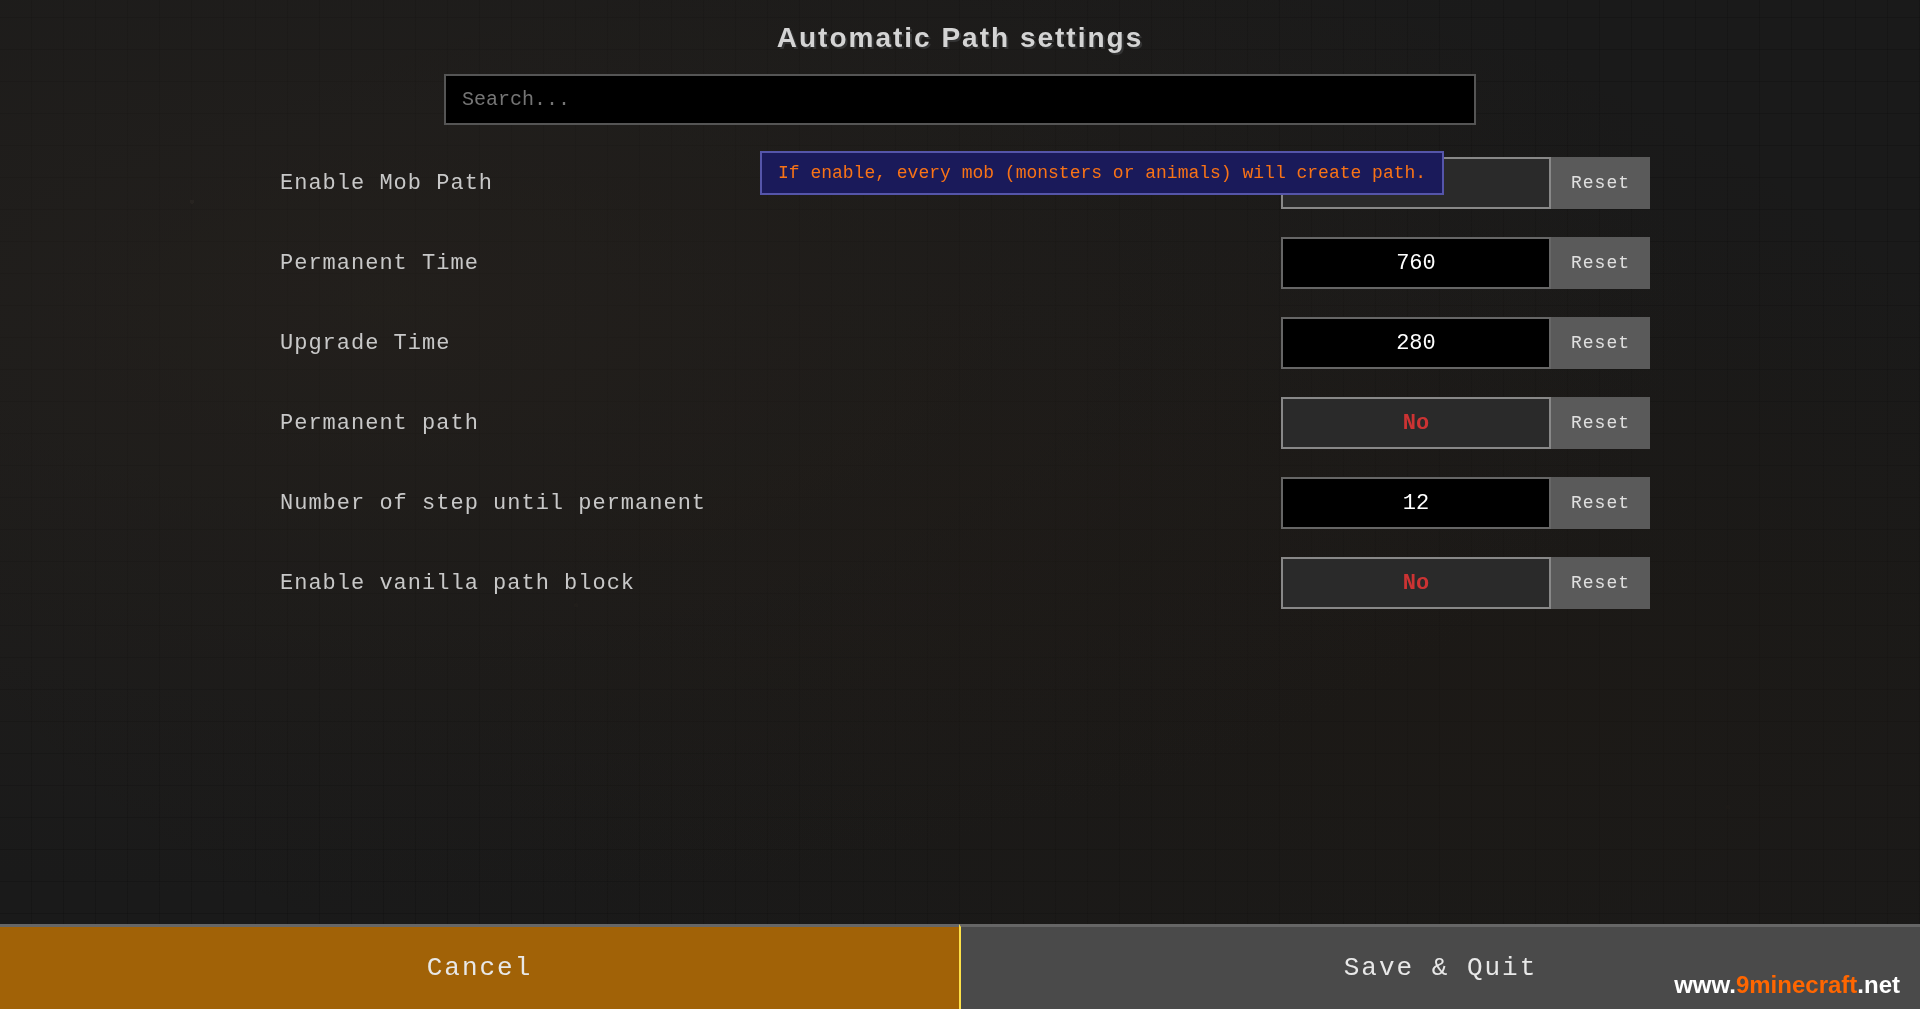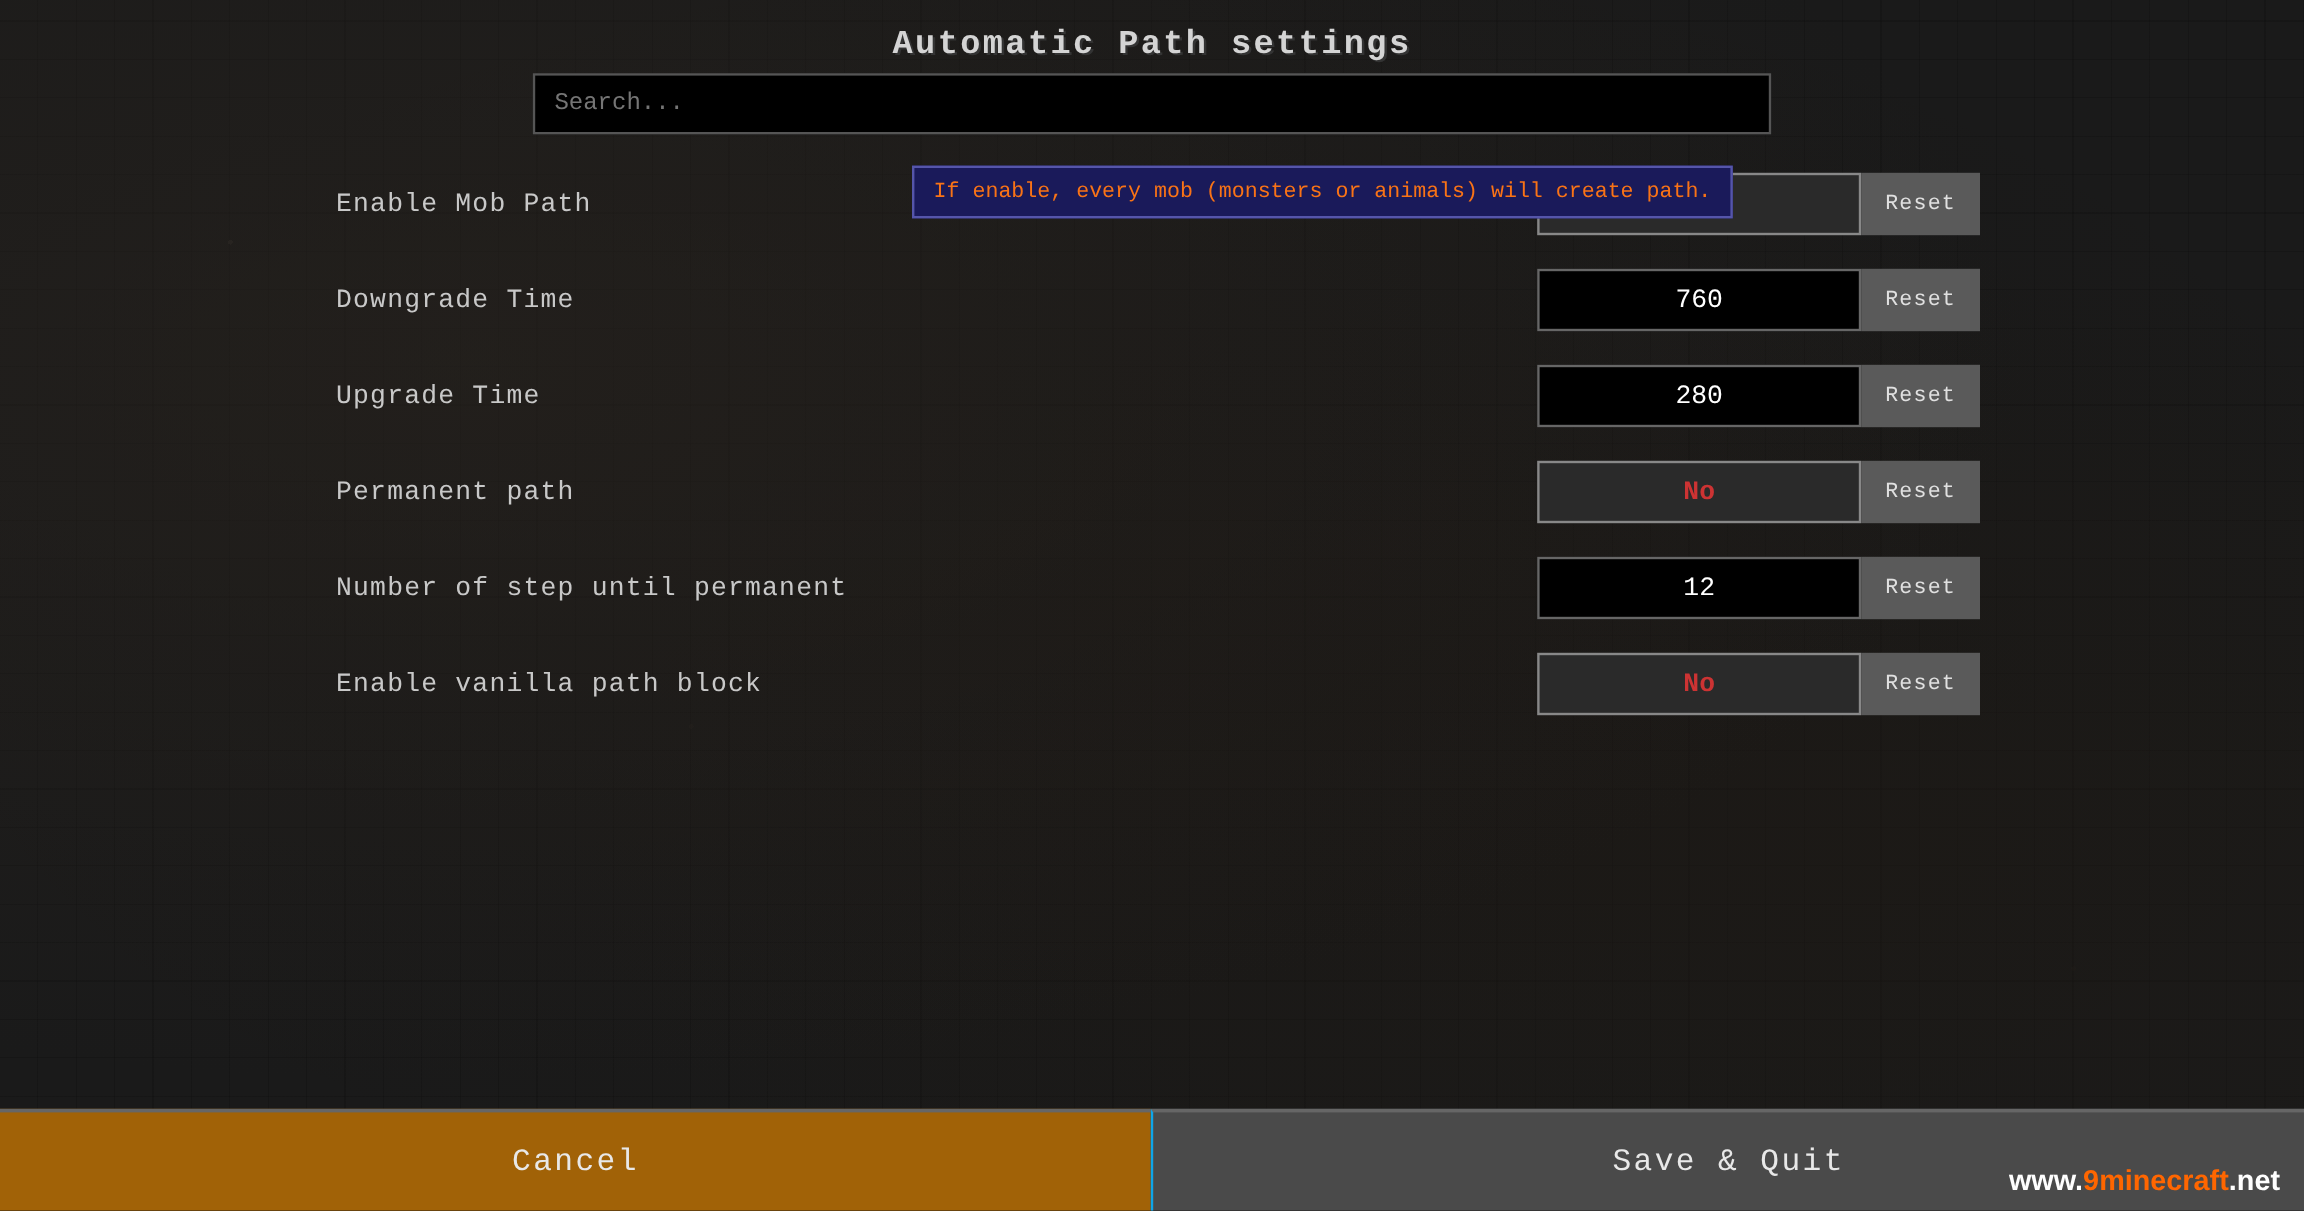--- a/index.html
+++ b/index.html
@@ -51,24 +51,24 @@
       width: 100%;
       height: 100%;
       display: flex;
       flex-direction: column;
       align-items: center;
     }
 
     .page-title {
       color: #d4d4d4;
       font-size: 28px;
-      font-family: Liberation Mono, monospace;
+      font-family: Liberation Sans, sans-serif;
       letter-spacing: 2px;
       margin-top: 22px;
-      margin-bottom: 8px;
+      margin-bottom: 20px;
       text-shadow: 2px 2px 0px #333;
       font-weight: bold;
     }
 
     .search-container {
       width: 1032px;
       margin-bottom: 18px;
     }
 
     .search-input {
@@ -186,21 +186,21 @@
       letter-spacing: 2px;
       cursor: pointer;
     }
 
     .save-quit-button {
       flex: 1;
       height: 85px;
       background: #4a4a4a;
       border: none;
       border-top: 3px solid #666;
-      border-left: 2px solid #0ea5e9;
+      border-left: 2px solid #fde047;
       color: #e8e8e8;
       font-family: 'Courier New', Courier, monospace;
       font-size: 26px;
       letter-spacing: 2px;
       cursor: pointer;
     }
 
     .watermark {
       position: absolute;
       bottom: 10px;
@@ -259,21 +259,21 @@
       <div class="tooltip">If enable, every mob  (monsters or animals) will create path.</div>
       <div class="setting-control">
         <div class="value-box toggle-no">
           <span>No</span>
         </div>
         <button class="reset-button">Reset</button>
       </div>
     </div>
 
     <div class="setting-row">
-      <span class="setting-label">Downgrade Time</span>
+      <span class="setting-label">Permanent Time</span>
       <div class="setting-control">
         <div class="value-box">
           <span>760</span>
         </div>
         <button class="reset-button">Reset</button>
       </div>
     </div>
 
     <div class="setting-row">
       <span class="setting-label">Upgrade Time</span>

